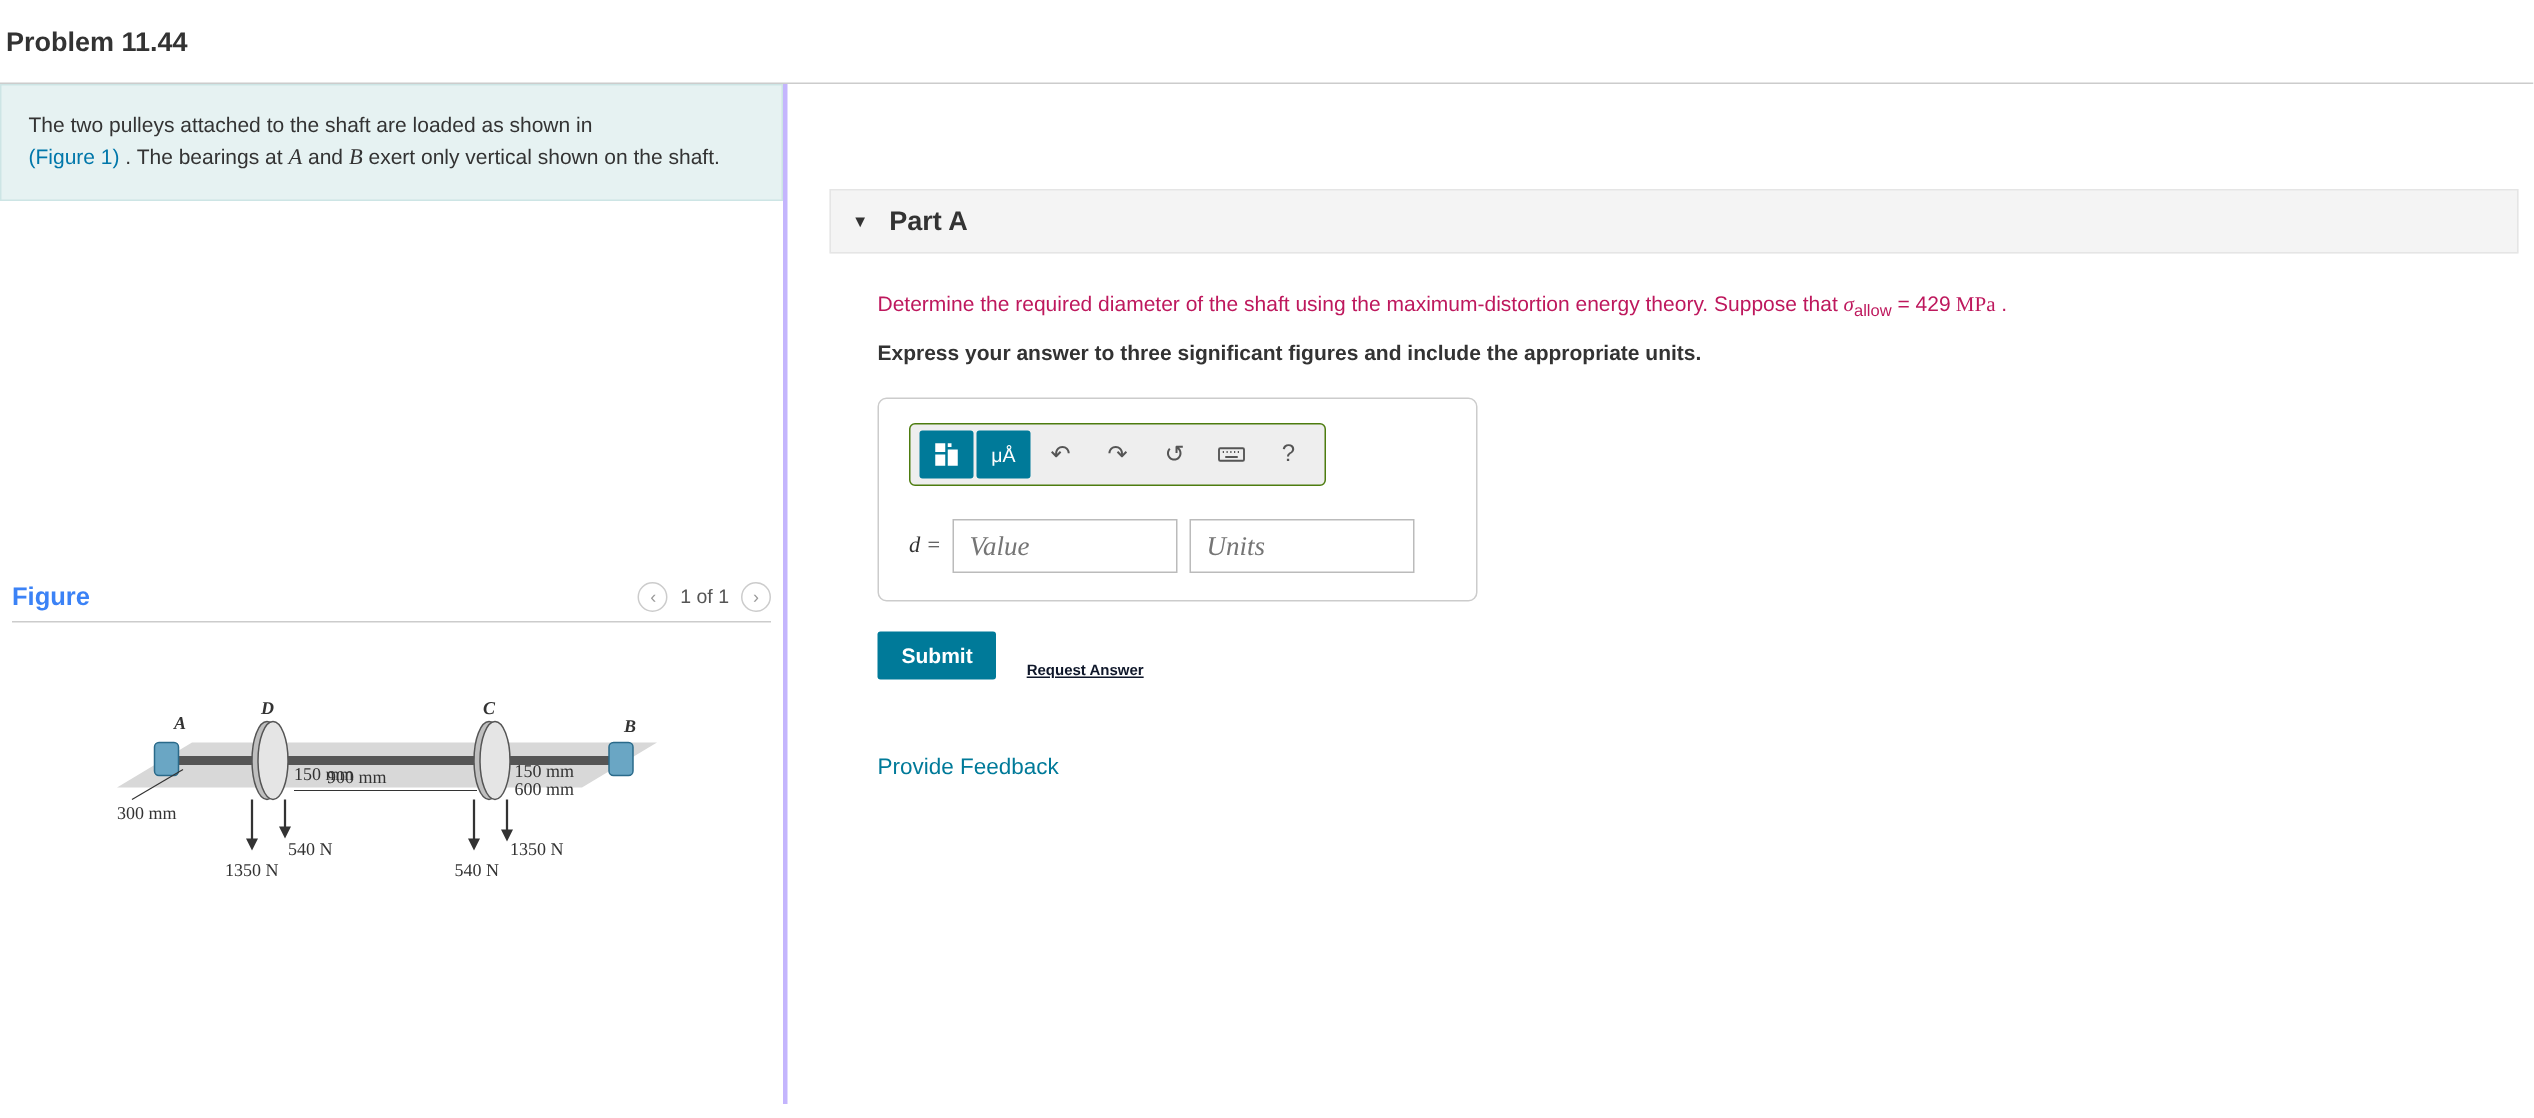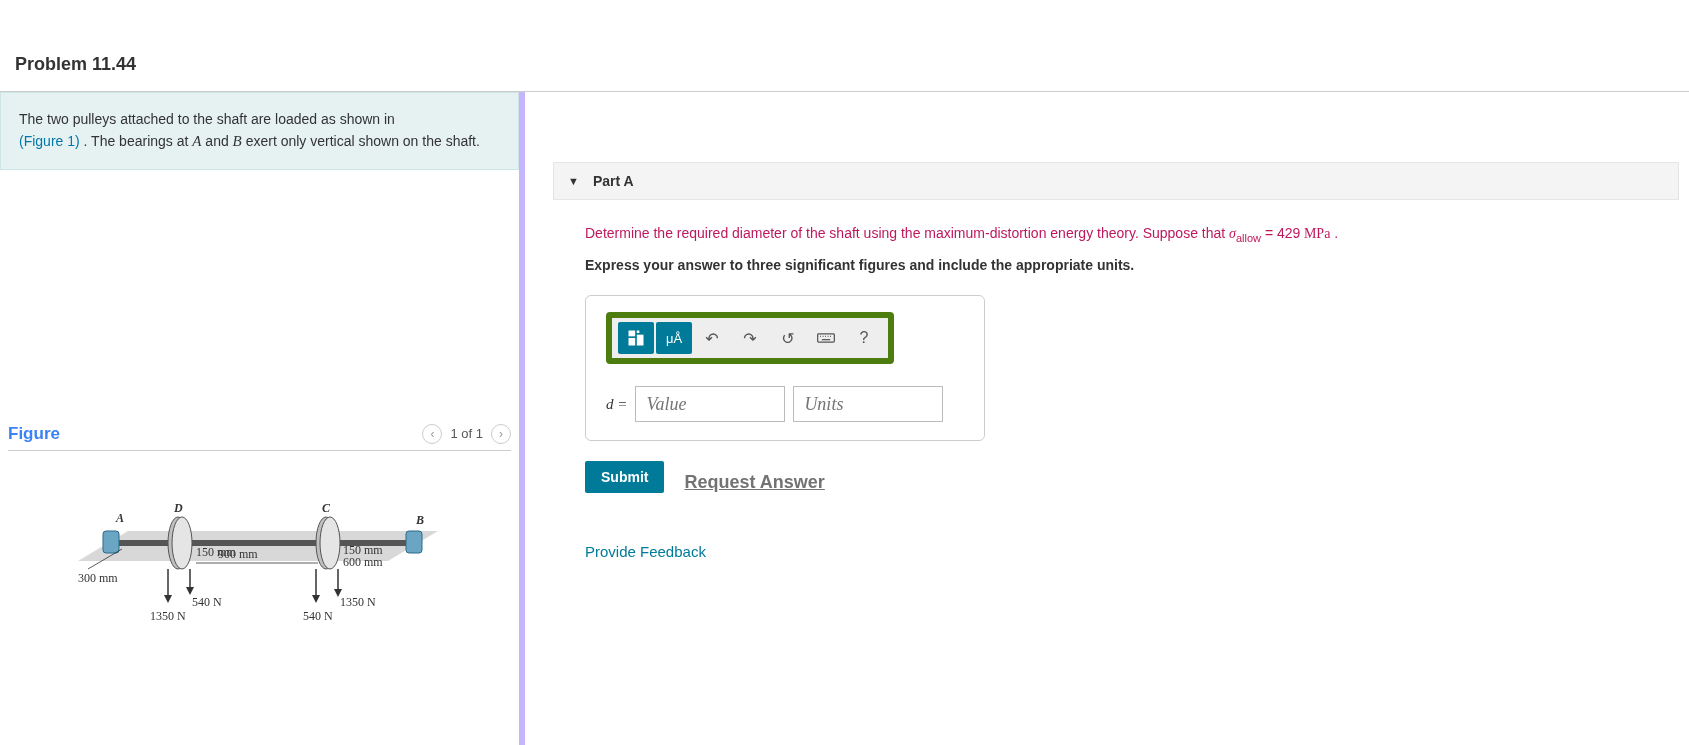--- a/index.html
+++ b/index.html
@@ -7,30 +7,29 @@
     font-family: Arial, Helvetica, sans-serif;
     font-size: 14px;
     color: #333;
     background: #fff;
     width: 1689px;
   }
   .page-title {
     font-size: 18px;
     font-weight: bold;
     color: #333;
-    padding: 18px 8px 16px 15px;
-    margin-top: 36px;
+    padding: 18px 8px 16px 4px;
   }
   .main-container {
     display: flex;
     border-top: 1px solid #ccc;
   }
   .left-col {
     width: 525px;
-    border-right: 6px solid #c4b5fd;
+    border-right: 3px solid #c4b5fd;
     min-height: 680px;
   }
   .problem-statement {
     background: #e6f2f2;
     border: 1px solid #cde5e5;
     padding: 16px 18px;
     color: #333;
     line-height: 1.5;
     font-size: 14px;
   }
@@ -70,40 +69,40 @@
     display: flex;
     align-items: center;
     gap: 14px;
     background: #f4f4f4;
     border: 1px solid #e5e5e5;
     padding: 10px 14px;
     margin-top: 70px;
     margin-right: 10px;
   }
   .part-header .caret { font-size: 11px; color: #333; }
-  .part-header .part-label { font-weight: bold; font-size: 14px; }
+  .part-header .part-label { font-weight: bold; font-size: 18px; }
   .part-body { padding: 22px 10px 0 32px; }
   .part-q { font-size: 14px; color: #be185d; line-height: 1.6; }
   .part-q .sigma { font-family: 'Times New Roman', serif; font-style: italic; }
   .part-q .sub { font-size: 11px; vertical-align: sub; }
   .part-q .unit { font-family: 'Times New Roman', serif; }
   .part-instr { font-weight: bold; margin-top: 10px; font-size: 14px;}
   .answer-box {
     border: 1px solid #ccc;
     border-radius: 6px;
     width: 400px;
     margin-top: 22px;
     padding: 16px 20px 18px 20px;
   }
   .toolbar {
     display: flex;
     align-items: center;
     gap: 2px;
     background: #eee;
-    border: 6px solid #4d7c0f;
+    border: 1px solid #4d7c0f;
     border-radius: 4px;
     padding: 4px 6px;
     width: fit-content;
   }
   .tb-btn {
     width: 36px; height: 32px;
     display: flex; align-items: center; justify-content: center;
     color: #555; font-size: 16px; cursor: pointer; border-radius: 2px;
   }
   .tb-btn.primary { background: #007a99; color: #fff; }
@@ -132,23 +131,23 @@
     background: #007a99;
     color: #fff;
     border: none;
     padding: 8px 16px;
     font-size: 14px;
     font-weight: bold;
     border-radius: 2px;
     cursor: pointer;
   }
   .request-link {
-    color: #737373;
+    color: #0f172a;
     text-decoration: underline;
-    font-size: 18px;
+    font-size: 10px;
     font-weight: bold;
     cursor: pointer;
   }
   .feedback-link {
     color: #007a99;
     font-size: 15px;
     margin-top: 50px;
     margin-left: 0;
     display: block;
     cursor: pointer;

